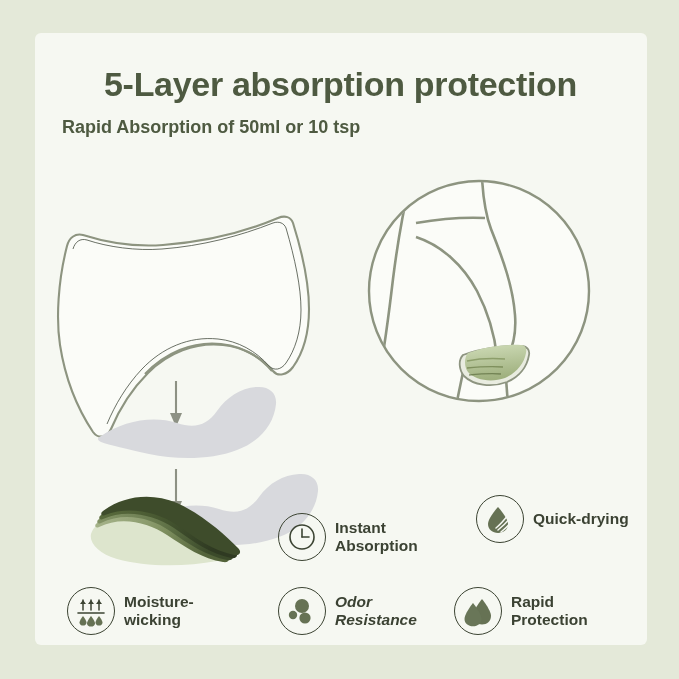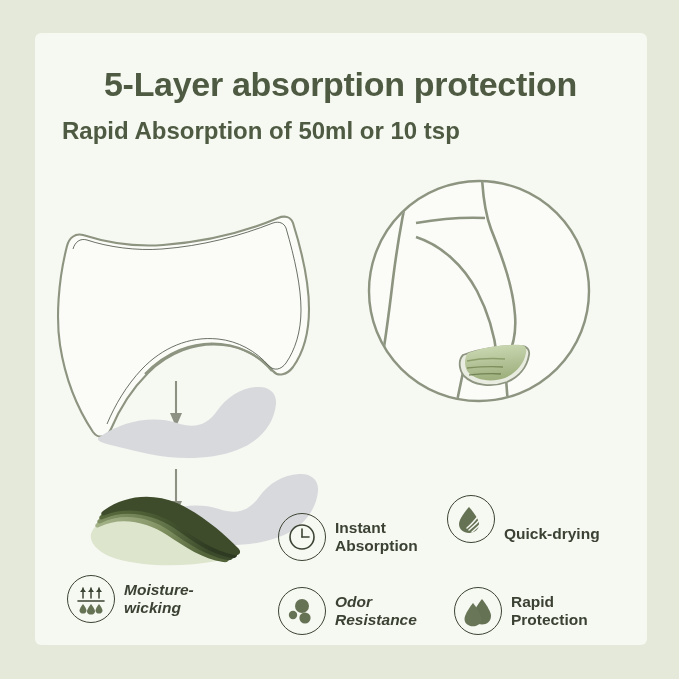--- a/index.html
+++ b/index.html
@@ -37,21 +37,21 @@
     font-weight: bold;
     color: #4e5a41;
     letter-spacing: -0.3px;
     white-space: nowrap;
     margin-left: 43px;
   }
   #subtitle {
     position: absolute;
     left: 27px;
     top: 84px;
-    font-size: 24px;
+    font-size: 18px;
     font-weight: bold;
     color: #4e5a41;
     white-space: nowrap;
   }
 
   
   .art {
     position: absolute;
     left: 0;
     top: 0;
@@ -89,22 +89,22 @@
   .feat-ring svg { display: block; }
   .feat-label {
     font-size: 15.5px;
     font-weight: bold;
     color: #3b4233;
     line-height: 1.18;
     white-space: pre-line;
   }
 
   .f-instant   { left: 243px; top: 60px; }
-  .f-quick     { left: 412px; top: 42px; align-items: flex-end; }
-  .f-moisture  { left: 32px;  top: 122px; font-style: italic; }
+  .f-quick     { left: 441px; top: 42px; }
+  .f-moisture  { left: 32px;  top: 134px; }
   .f-odor      { left: 243px; top: 134px; font-style: italic; }
   .f-leak      { left: 419px; top: 134px; }
 </style>
 </head>
 <body>
 
 <div id="stage">
   <div id="card">
 
     <div id="title">5-Layer absorption protection</div>

